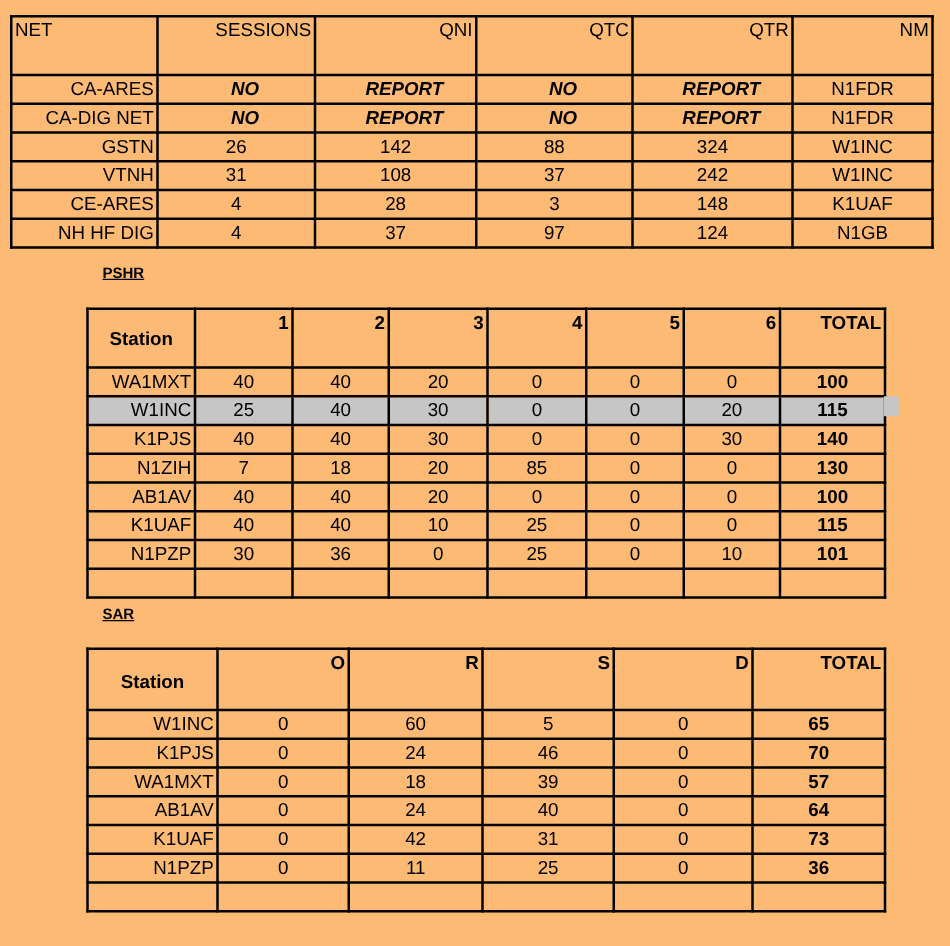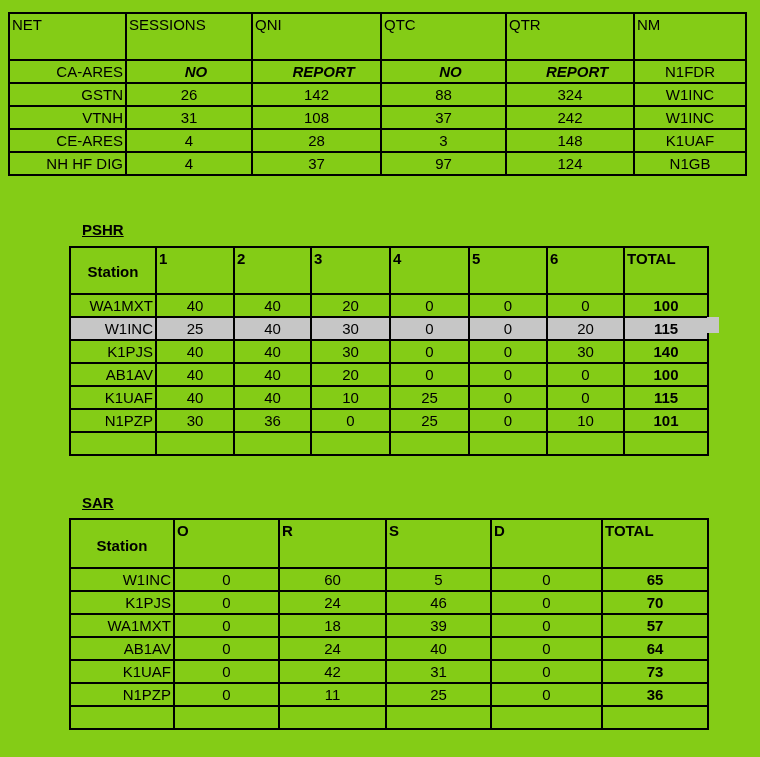--- a/index.html
+++ b/index.html
@@ -1,20 +1,20 @@
 <!DOCTYPE html>
 <html><head>
 <meta charset="utf-8">
 <style>
   html, body { margin: 0; padding: 0; background: #ffffff; }
   .page {
     position: relative;
     width: 760px;
     height: 757px;
-    background: #84cc16;
+    background: #fdba74;
     font-family: "Liberation Sans", sans-serif;
     color: #000000;
     overflow: hidden;
   }
   .tbl {
     position: absolute;
     border-collapse: collapse;
     table-layout: fixed;
     font-family: "Liberation Sans", sans-serif;
     font-size: 15px;
@@ -29,21 +29,21 @@
   }
   .tbl td {
     height: 23px;
     text-align: center;
     vertical-align: middle;
   }
   .tbl td:first-child { text-align: right; }
   .tbl thead th {
     height: 47px;
     vertical-align: top;
-    text-align: left;
+    text-align: right;
     font-weight: normal;
     padding-top: 2px;
   }
   .t1 { left: 8px; top: 12px; width: 737px; }
   .t1 thead th:first-child { text-align: left; }
   .t2 { left: 69px; top: 246px; width: 638px; }
   .t3 { left: 69px; top: 518px; width: 638px; }
   .t2 thead th, .t3 thead th { font-weight: bold; }
   .t3 thead th { height: 49px; }
   .t2 thead th.station, .t3 thead th.station {
@@ -53,25 +53,24 @@
   }
   .t2 td:last-child, .t3 td:last-child { font-weight: bold; }
   tr.noreport td:not(:first-child):not(:last-child) {
     font-style: italic;
     font-weight: bold;
     padding-left: 16px;
   }
   tr.highlight td { background: #c6c6c6; }
   .section-label {
     position: absolute;
-    font-size: 15px;
+    font-size: 12px;
     font-weight: bold;
     text-decoration: underline;
     line-height: 18px;
-    margin-top: 12px;
   }
   .pshr-label { left: 82px; top: 209px; }
   .sar-label  { left: 82px; top: 482px; }
   .highlight-tab {
     position: absolute;
     left: 707px;
     top: 317px;
     width: 12px;
     height: 16px;
     background: #c6c6c6;
@@ -103,20 +102,28 @@
     </thead>
     <tbody>
         <tr class="noreport">
           <td>CA-ARES</td>
           <td>NO</td>
           <td>REPORT</td>
           <td>NO</td>
           <td>REPORT</td>
           <td>N1FDR</td>
         </tr>
+        <tr class="noreport">
+          <td>CA-DIG NET</td>
+          <td>NO</td>
+          <td>REPORT</td>
+          <td>NO</td>
+          <td>REPORT</td>
+          <td>N1FDR</td>
+        </tr>
         <tr>
           <td>GSTN</td>
           <td>26</td>
           <td>142</td>
           <td>88</td>
           <td>324</td>
           <td>W1INC</td>
         </tr>
         <tr>
           <td>VTNH</td>
@@ -195,20 +202,30 @@
           <td>K1PJS</td>
           <td>40</td>
           <td>40</td>
           <td>30</td>
           <td>0</td>
           <td>0</td>
           <td>30</td>
           <td>140</td>
         </tr>
         <tr>
+          <td>N1ZIH</td>
+          <td>7</td>
+          <td>18</td>
+          <td>20</td>
+          <td>85</td>
+          <td>0</td>
+          <td>0</td>
+          <td>130</td>
+        </tr>
+        <tr>
           <td>AB1AV</td>
           <td>40</td>
           <td>40</td>
           <td>20</td>
           <td>0</td>
           <td>0</td>
           <td>0</td>
           <td>100</td>
         </tr>
         <tr>

